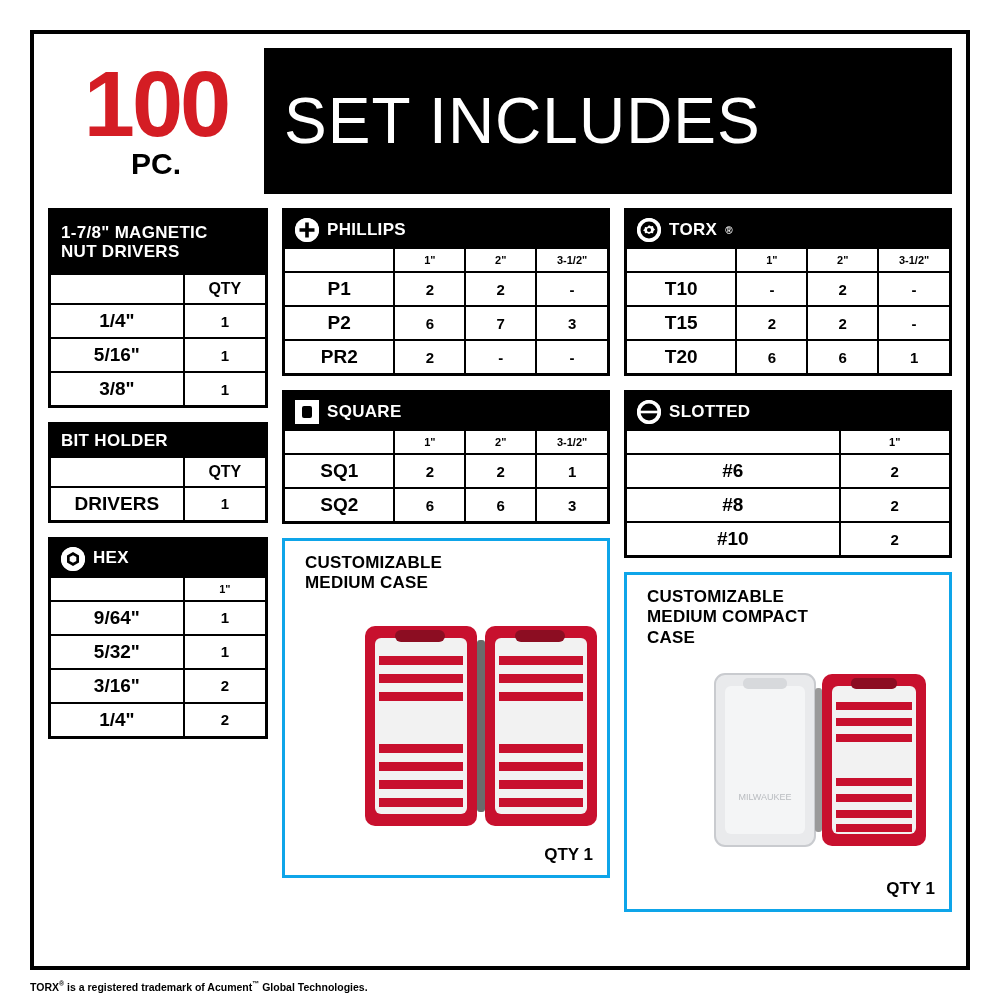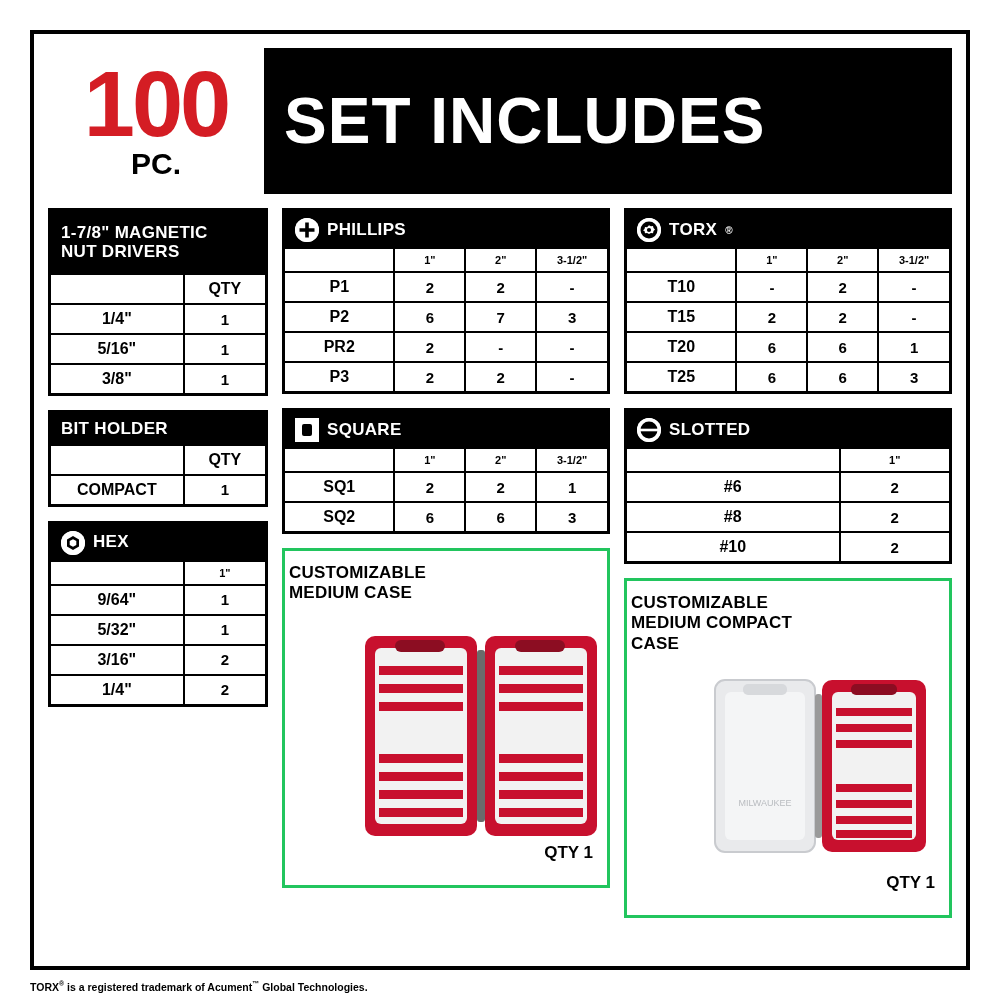--- a/index.html
+++ b/index.html
@@ -52,21 +52,21 @@
     letter-spacing:0px;
   }
   .header-right{
     flex:1;
     background:#000;
     color:#fff;
     display:flex;align-items:center;
     padding-left:20px;
   }
   .header-title{
-    font-weight:bold;
+    font-weight:normal;
     font-size:64px;
     letter-spacing:1px;
     line-height:1;
     white-space:nowrap;
   }
 
   
   .columns{
     display:flex;
     gap:14px;
@@ -123,48 +123,48 @@
     padding:5px 2px;
     font-weight:bold;
   }
   table tr td:first-child,table tr th:first-child{border-left:none;}
   table tr td:last-child,table tr th:last-child{border-right:none;}
   table tr:last-child td{border-bottom:none;}
   table tr:first-child td,table tr:first-child th{border-top:none;}
   .qty-h{font-size:16px;}
   .size-h{font-size:11px;}
   .blank{border:none !important;}
-  .lbl{font-size:16px;}
+  .lbl{font-size:19px;}
 
   .w-lbl{width:62%;}
   .w-qty{width:38%;}
 
   .p-lbl{width:34%;}
   .p-col{width:22%;}
 
   .s-lbl{width:66%;}
   .s-col{width:34%;}
   .case-box{
-    border:3px solid #22c55e;
+    border:3px solid #0ea5e9;
     box-sizing:border-box;
     width:328px;
     height:340px;
     position:relative;
-    padding:12px 4px;
+    padding:12px 20px;
   }
   .case-title{
     font-weight:bold;
     font-size:17px;
     line-height:1.2;
     white-space:pre-line;
     letter-spacing:0.2px;
   }
   .case-qty{
     position:absolute;
-    right:14px;bottom:22px;
+    right:14px;bottom:10px;
     font-weight:bold;
     font-size:17px;
   }
   .case-art{
     position:absolute;
     left:0;right:0;top:70px;bottom:34px;
     display:flex;align-items:center;justify-content:flex-end;
   }
   .case-art svg{display:block;}
 
@@ -229,21 +229,21 @@
           <div class="block-head">
             <span class="head-text">BIT HOLDER</span>
           </div>
           <table>
             <tbody>
                 <tr>
               <td class="w-lbl blank"></td>
               <td class="w-qty qty-h">QTY</td>
             </tr>
             <tr>
-              <td class="lbl">COMPACT</td>
+              <td class="lbl">DRIVERS</td>
               <td>1</td>
             </tr>
           </tbody>
             </table>
         </div>
 
         <div class="block">
           <div class="block-head">
             <span class="icon-circle">
               <svg width="24" height="24" viewBox="0 0 24 24">
@@ -311,26 +311,20 @@
             <tr>
               <td class="lbl">P2</td>
               <td>6</td>
               <td>7</td>
               <td>3</td>
             </tr>
             <tr>
               <td class="lbl">PR2</td>
               <td>2</td>
               <td>-</td>
-              <td>-</td>
-            </tr>
-            <tr>
-              <td class="lbl">P3</td>
-              <td>2</td>
-              <td>2</td>
               <td>-</td>
             </tr>
           </tbody>
             </table>
         </div>
 
         <div class="block">
           <div class="block-head">
             <span class="icon-square">
               <svg width="24" height="24" viewBox="0 0 24 24">
@@ -438,26 +432,20 @@
               <td>2</td>
               <td>2</td>
               <td>-</td>
             </tr>
             <tr>
               <td class="lbl">T20</td>
               <td>6</td>
               <td>6</td>
               <td>1</td>
             </tr>
-            <tr>
-              <td class="lbl">T25</td>
-              <td>6</td>
-              <td>6</td>
-              <td>3</td>
-            </tr>
           </tbody>
             </table>
         </div>
 
         <div class="block">
           <div class="block-head">
             <span class="icon-circle">
               <svg width="24" height="24" viewBox="0 0 24 24">
                 <circle cx="12" cy="12" r="12" fill="#fff"></circle>
                 <circle cx="12" cy="12" r="8.5" fill="#000"></circle>

